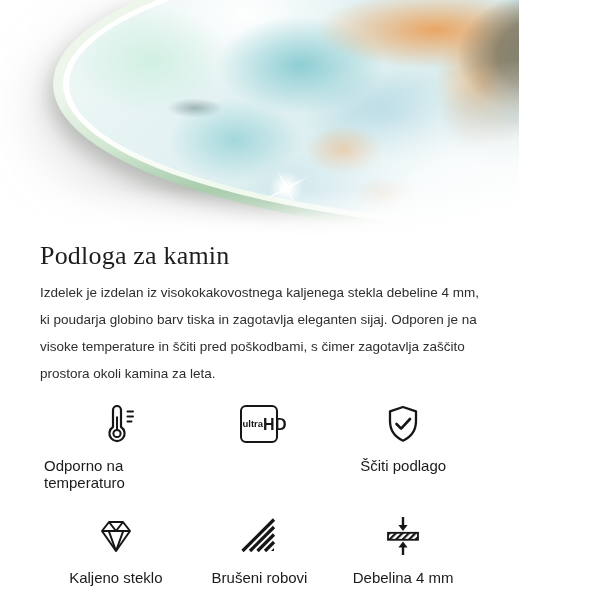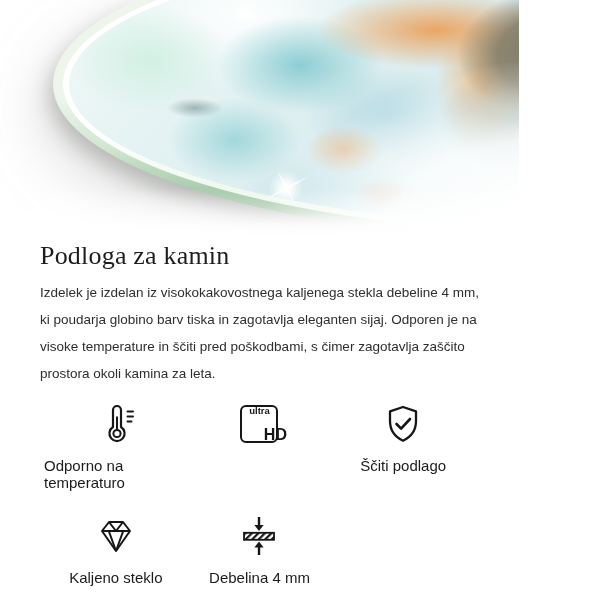--- a/index.html
+++ b/index.html
@@ -86,26 +86,25 @@
   .features {
     display:grid; grid-template-columns:repeat(3,1fr);
     row-gap:22px; margin:14px 4px 0;
   }
   .feature { display:flex; flex-direction:column; align-items:center; }
   .icon-box { height:46px; display:flex; align-items:center; justify-content:center; color:#161616; }
   .feature-label { margin-top:10px; font-size:15px; color:#1b1b1b; }
 
   .hd-badge {
     width:38px; height:38px; border:2.4px solid #161616; border-radius:6px;
-    display:flex; flex-direction:column; align-items:center; justify-content:center;
+    display:flex; flex-direction:row; align-items:center; justify-content:flex-start;
     background:#fff;
-    gap:11px;
   }
   .hd-top { font-size:9.5px; font-weight:700; line-height:10px; }
-  .hd-bottom { font-size:16px; font-weight:800; line-height:15px; letter-spacing:.3px;margin-left:32px; }
+  .hd-bottom { font-size:16px; font-weight:800; line-height:15px; letter-spacing:.3px; }
 </style>
 </head>
 <body>
 
 <div class="page">
 
   <div class="hero">
     <div class="disc-shadow">
       <div class="disc-edge"></div>
     </div>
@@ -160,20 +159,34 @@
               <path d="M8 17l7-9h14l7 9-14 20z"></path>
               <path d="M8 17h28"></path>
               <path d="M15 8l7 9 7-9"></path>
               <path d="M14.8 17L22 37m7.2-20L22 37"></path>
             </g>
           </svg>
         </div>
         <figcaption class="feature-label">Kaljeno steklo</figcaption>
       </figure>
 
+      <figure class="feature">
+        <div class="icon-box">
+          <svg width="44" height="44" viewBox="0 0 44 44" fill="none" aria-hidden="true">
+            <g stroke="currentColor" stroke-width="3.2">
+              <path d="M5.5 37L37 5.5"></path>
+              <path d="M13 37l24-24"></path>
+              <path d="M20.5 37L37 20.5"></path>
+              <path d="M28 37l9-9"></path>
+            </g>
+            <path d="M34 37l3-3v3z" fill="currentColor"></path>
+          </svg>
+        </div>
+        <figcaption class="feature-label">Brušeni robovi</figcaption>
+      </figure>
 
       <figure class="feature">
         <div class="icon-box">
           <svg width="44" height="44" viewBox="0 0 44 44" fill="none" aria-hidden="true">
             <defs>
               <pattern id="hatch4" width="4.6" height="4.6" patternTransform="rotate(45)" patternUnits="userSpaceOnUse">
                 <rect width="2.2" height="4.6" fill="currentColor"></rect>
               </pattern>
             </defs>
             <rect x="7" y="18.8" width="30" height="7" fill="url(#hatch4)" stroke="currentColor" stroke-width="1.8"></rect>

